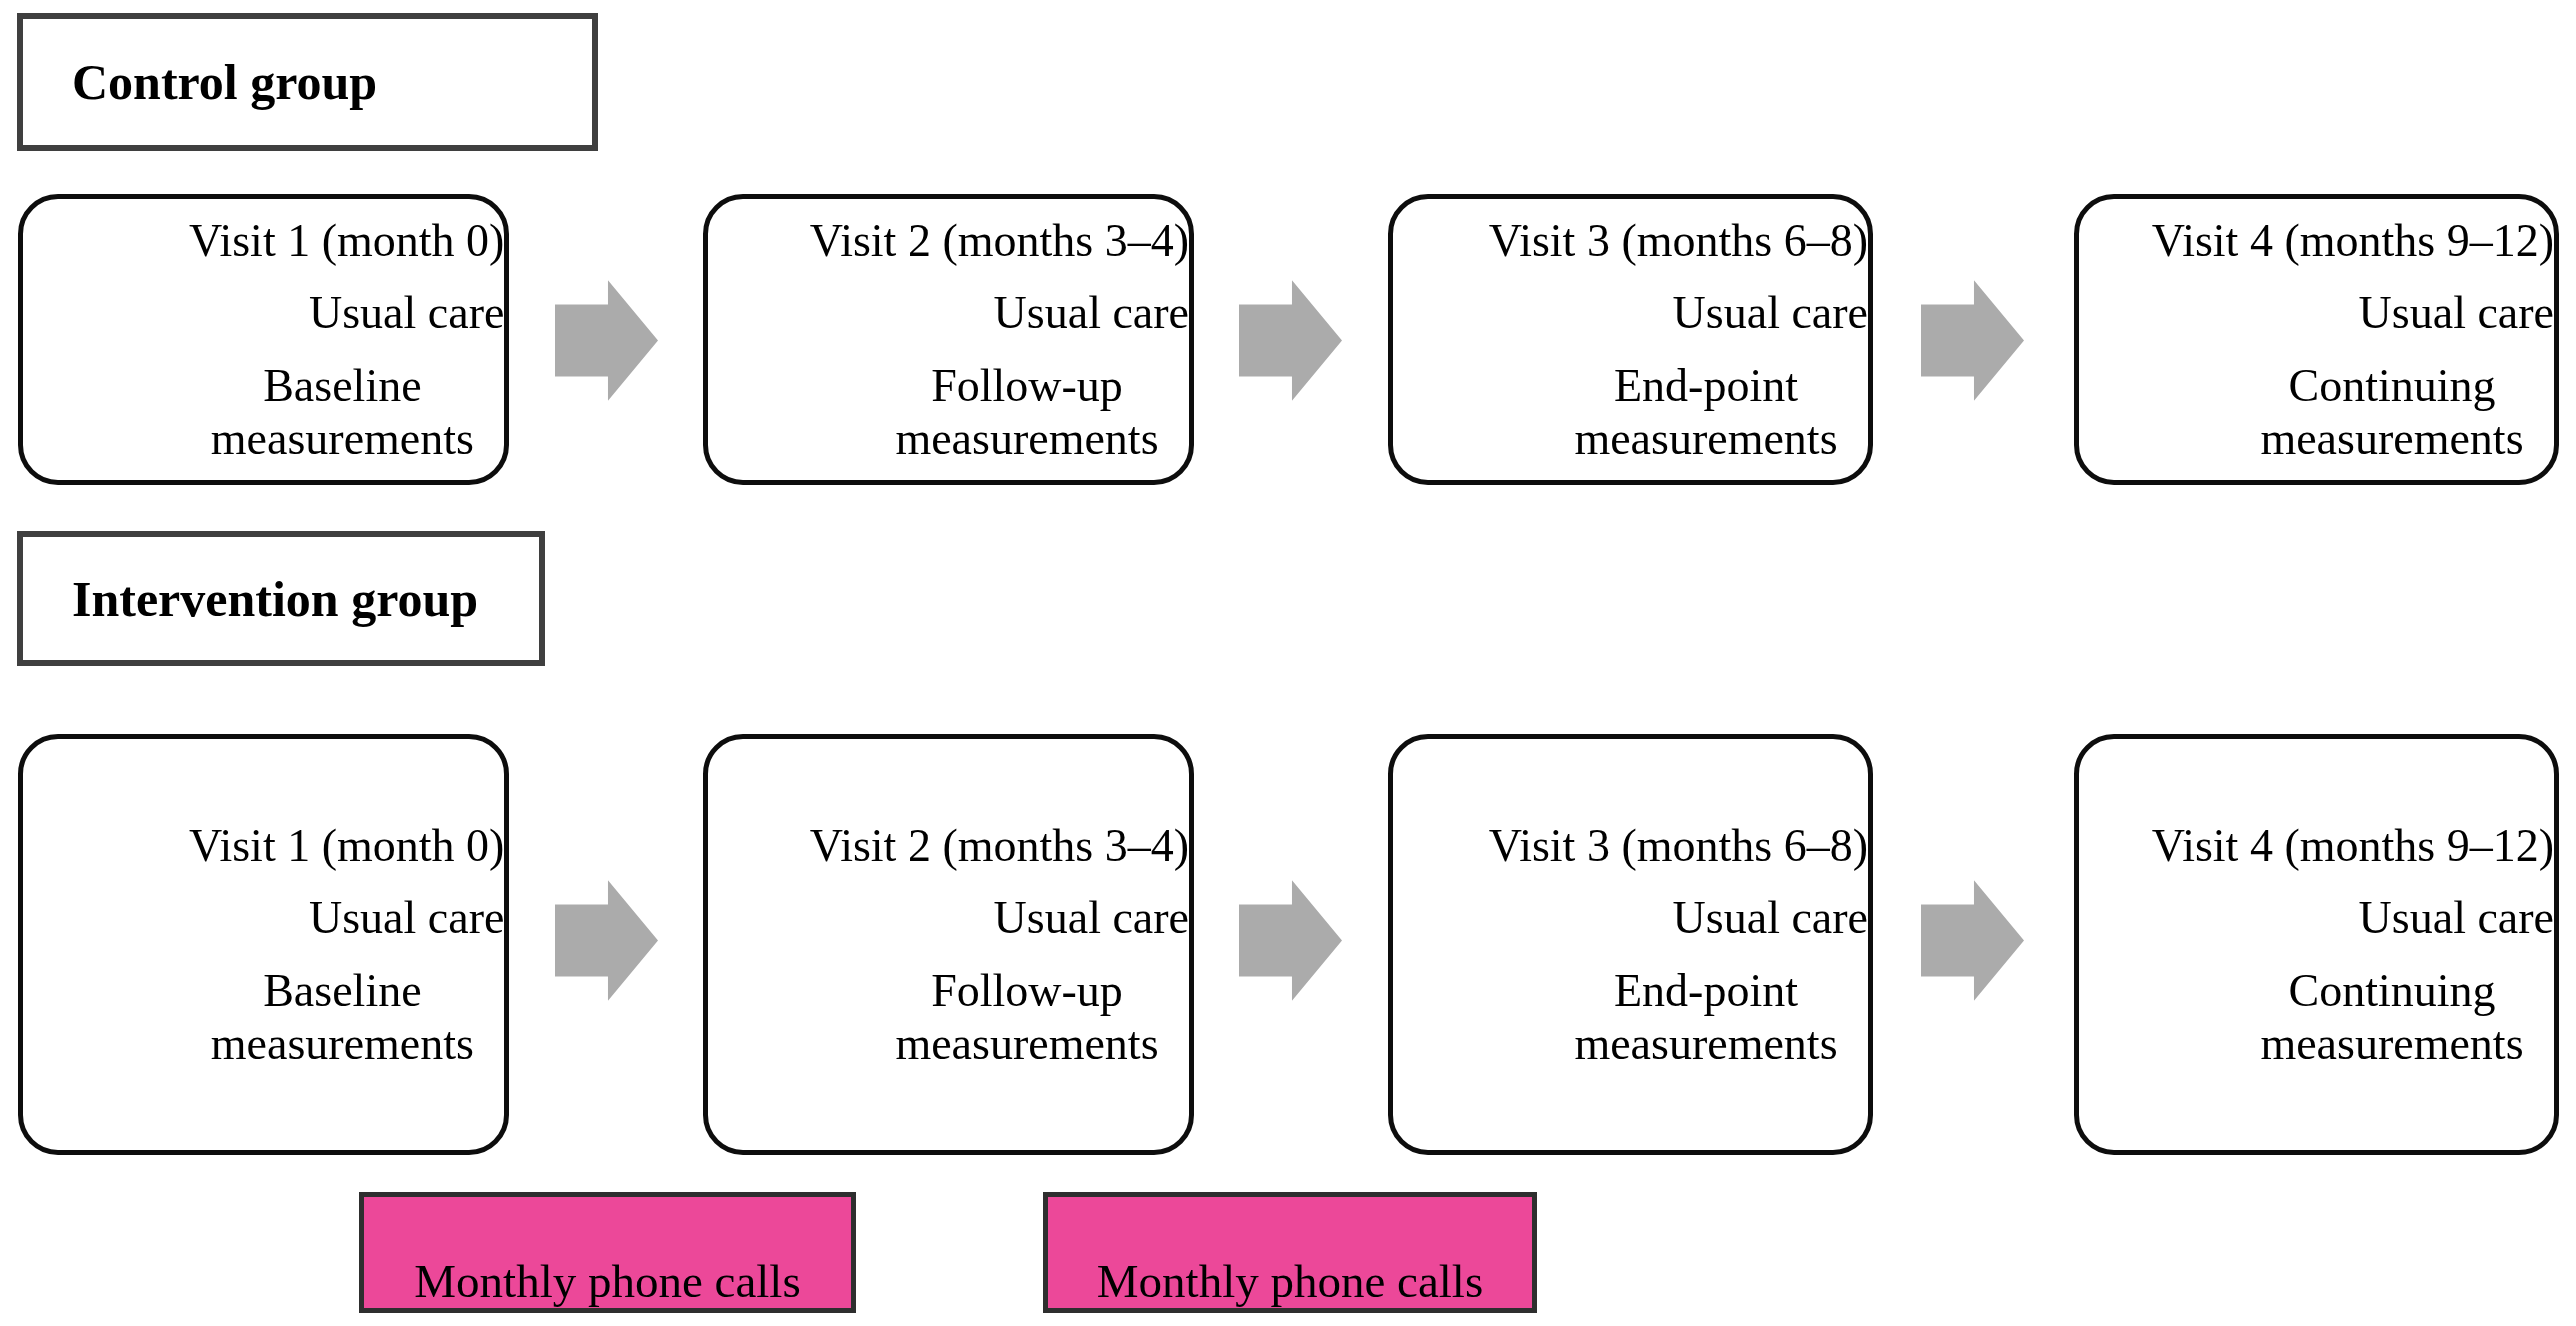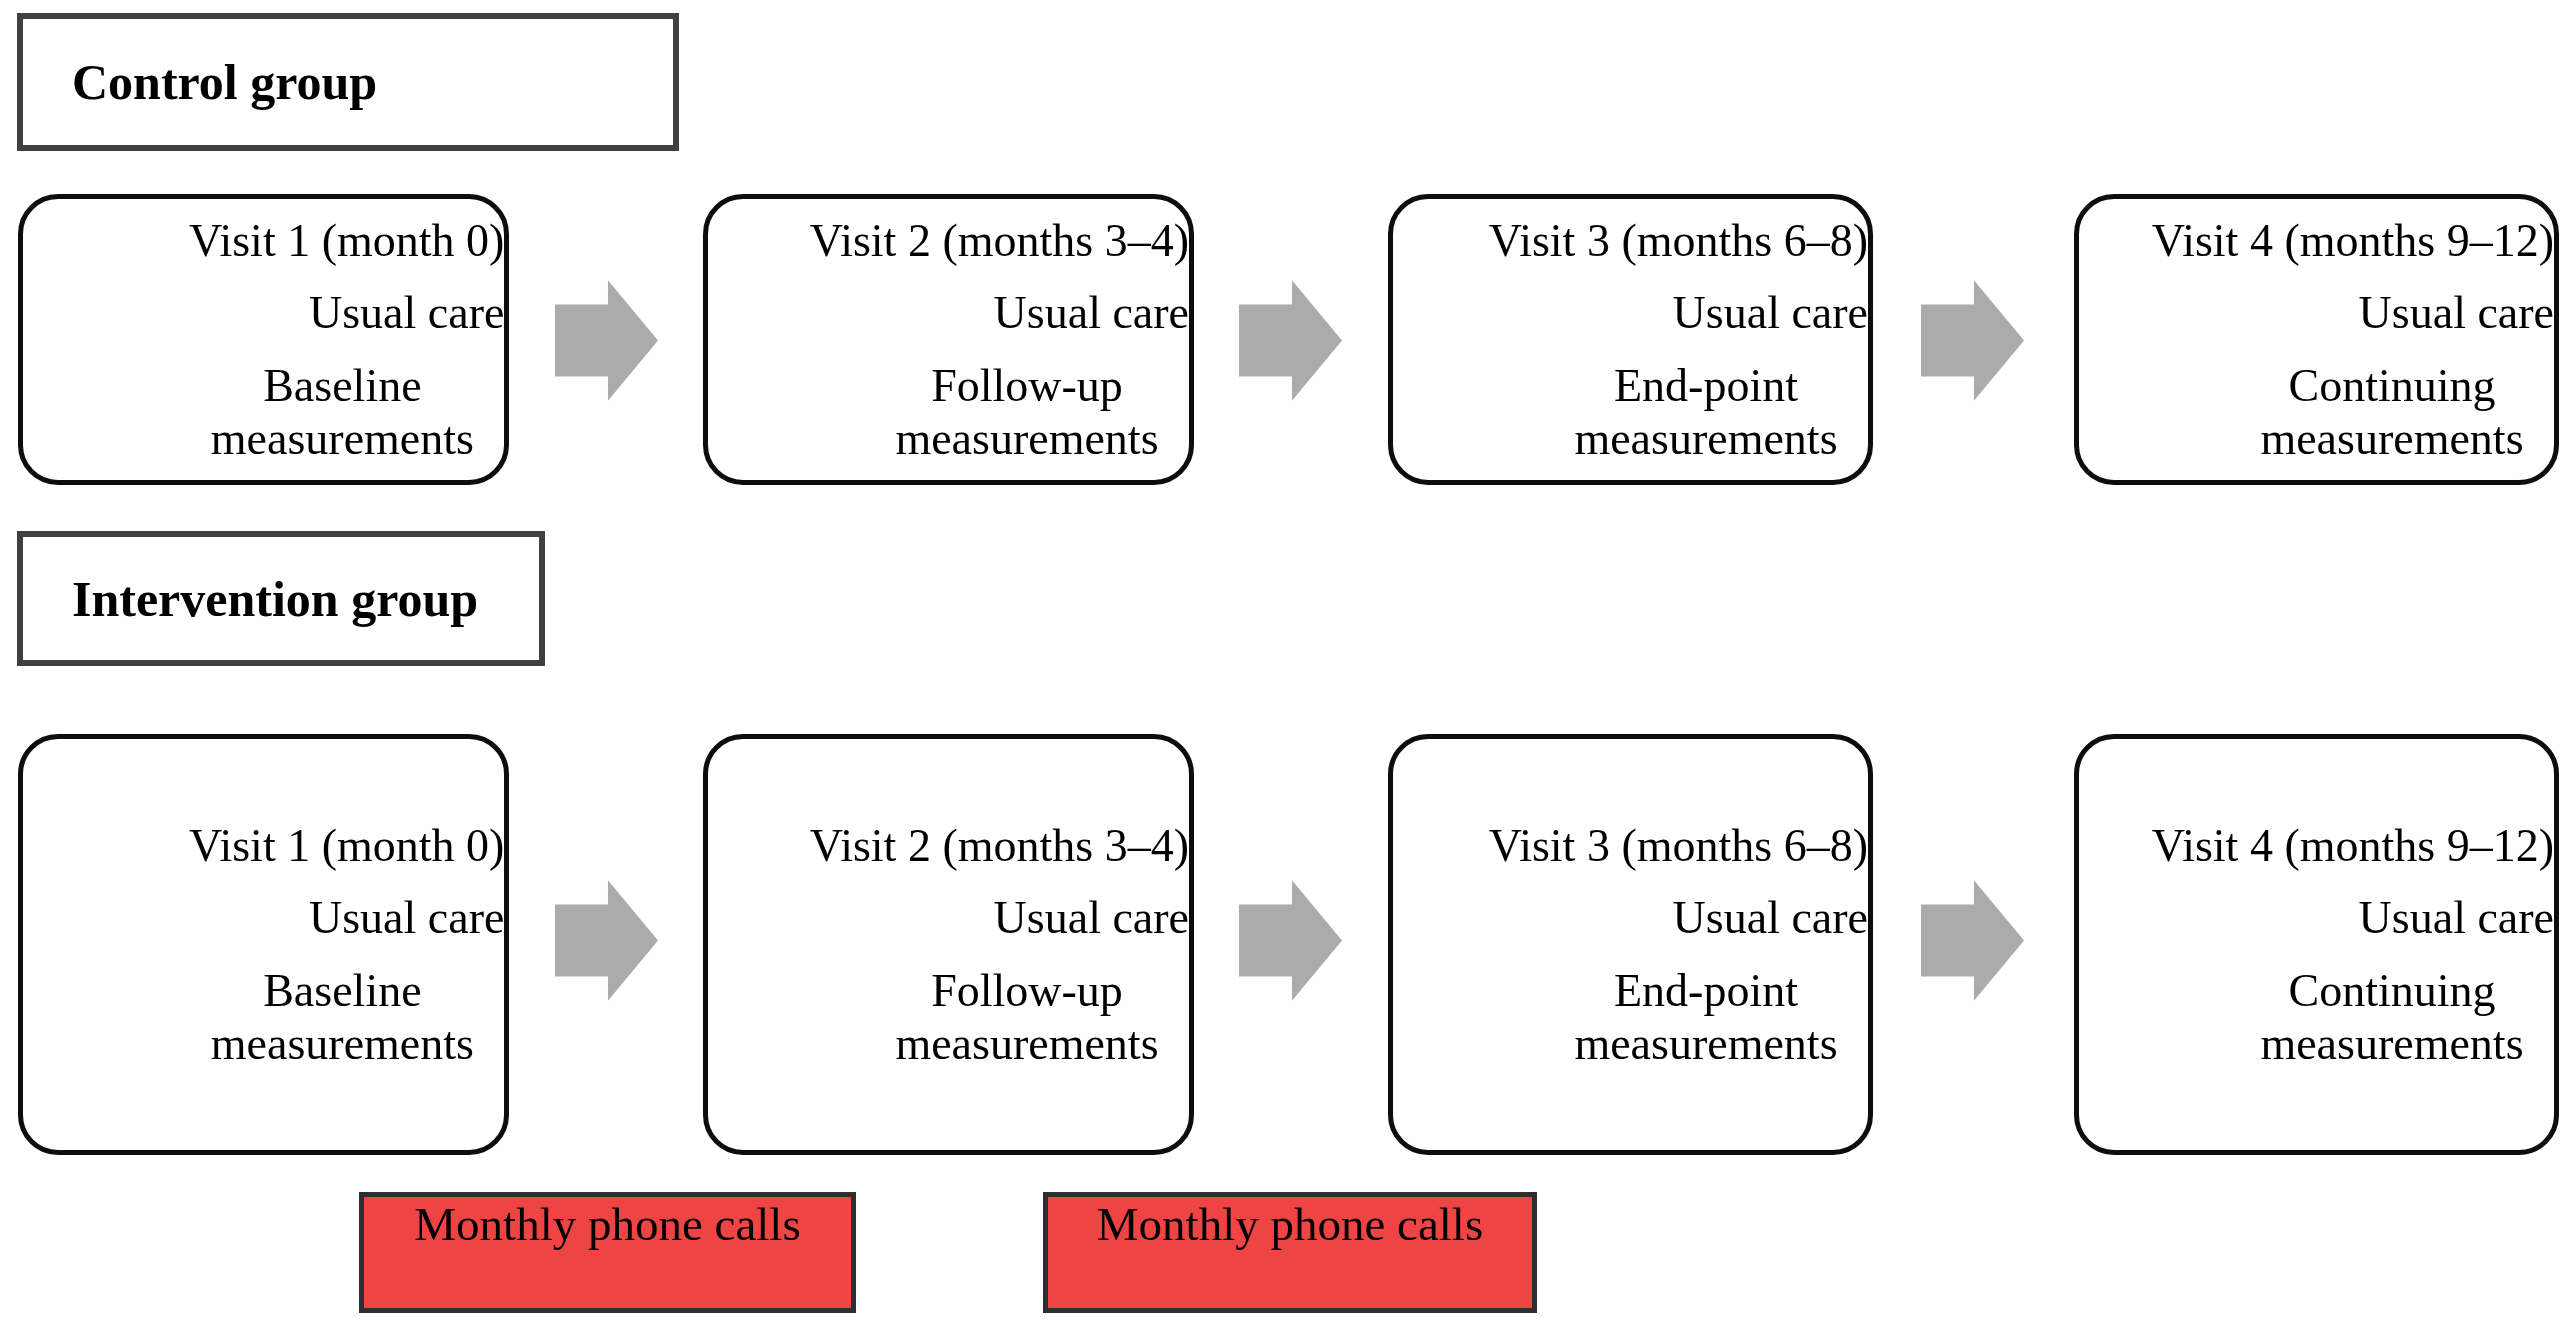--- a/index.html
+++ b/index.html
@@ -35,35 +35,35 @@
     justify-content: center;
     text-align: center;
   }
   .visit-box p { margin: 9.6px 0; font-size: 46px; line-height: 1.16; }
   .visit-title { white-space: nowrap; }
   .visit-item { max-width: 324px; }
   .arrow { position: absolute; width: 103px; height: 121px; }
   .arrow svg { display: block; }
   .note-box {
     position: absolute;
-    background: #ef4444;
+    background: #ec4899;
     border: 5.1px solid #2e2e2e;
     box-sizing: border-box;
     display: flex;
-    align-items: flex-start;
+    align-items: flex-end;
     justify-content: center;
     font-size: 47px;
   }
 </style>
 </head>
 <body>
 
 <div class="canvas">
 
-  <div class="group-label" style="left:17px; top:13.2px; width:662px; height:138px;">
+  <div class="group-label" style="left:17px; top:13.2px; width:581px; height:138px;">
     <span>Control group</span>
   </div>
 
   <div class="visit-box" style="left:18.4px; top:194px; width:491px; height:291px;">
     <p class="visit-title">Visit 1 (month 0)</p>
     <p class="visit-item">Usual care</p>
     <p class="visit-item">Baseline measurements</p>
   </div>
 
   <div class="arrow" style="left:555px; top:280px;">

